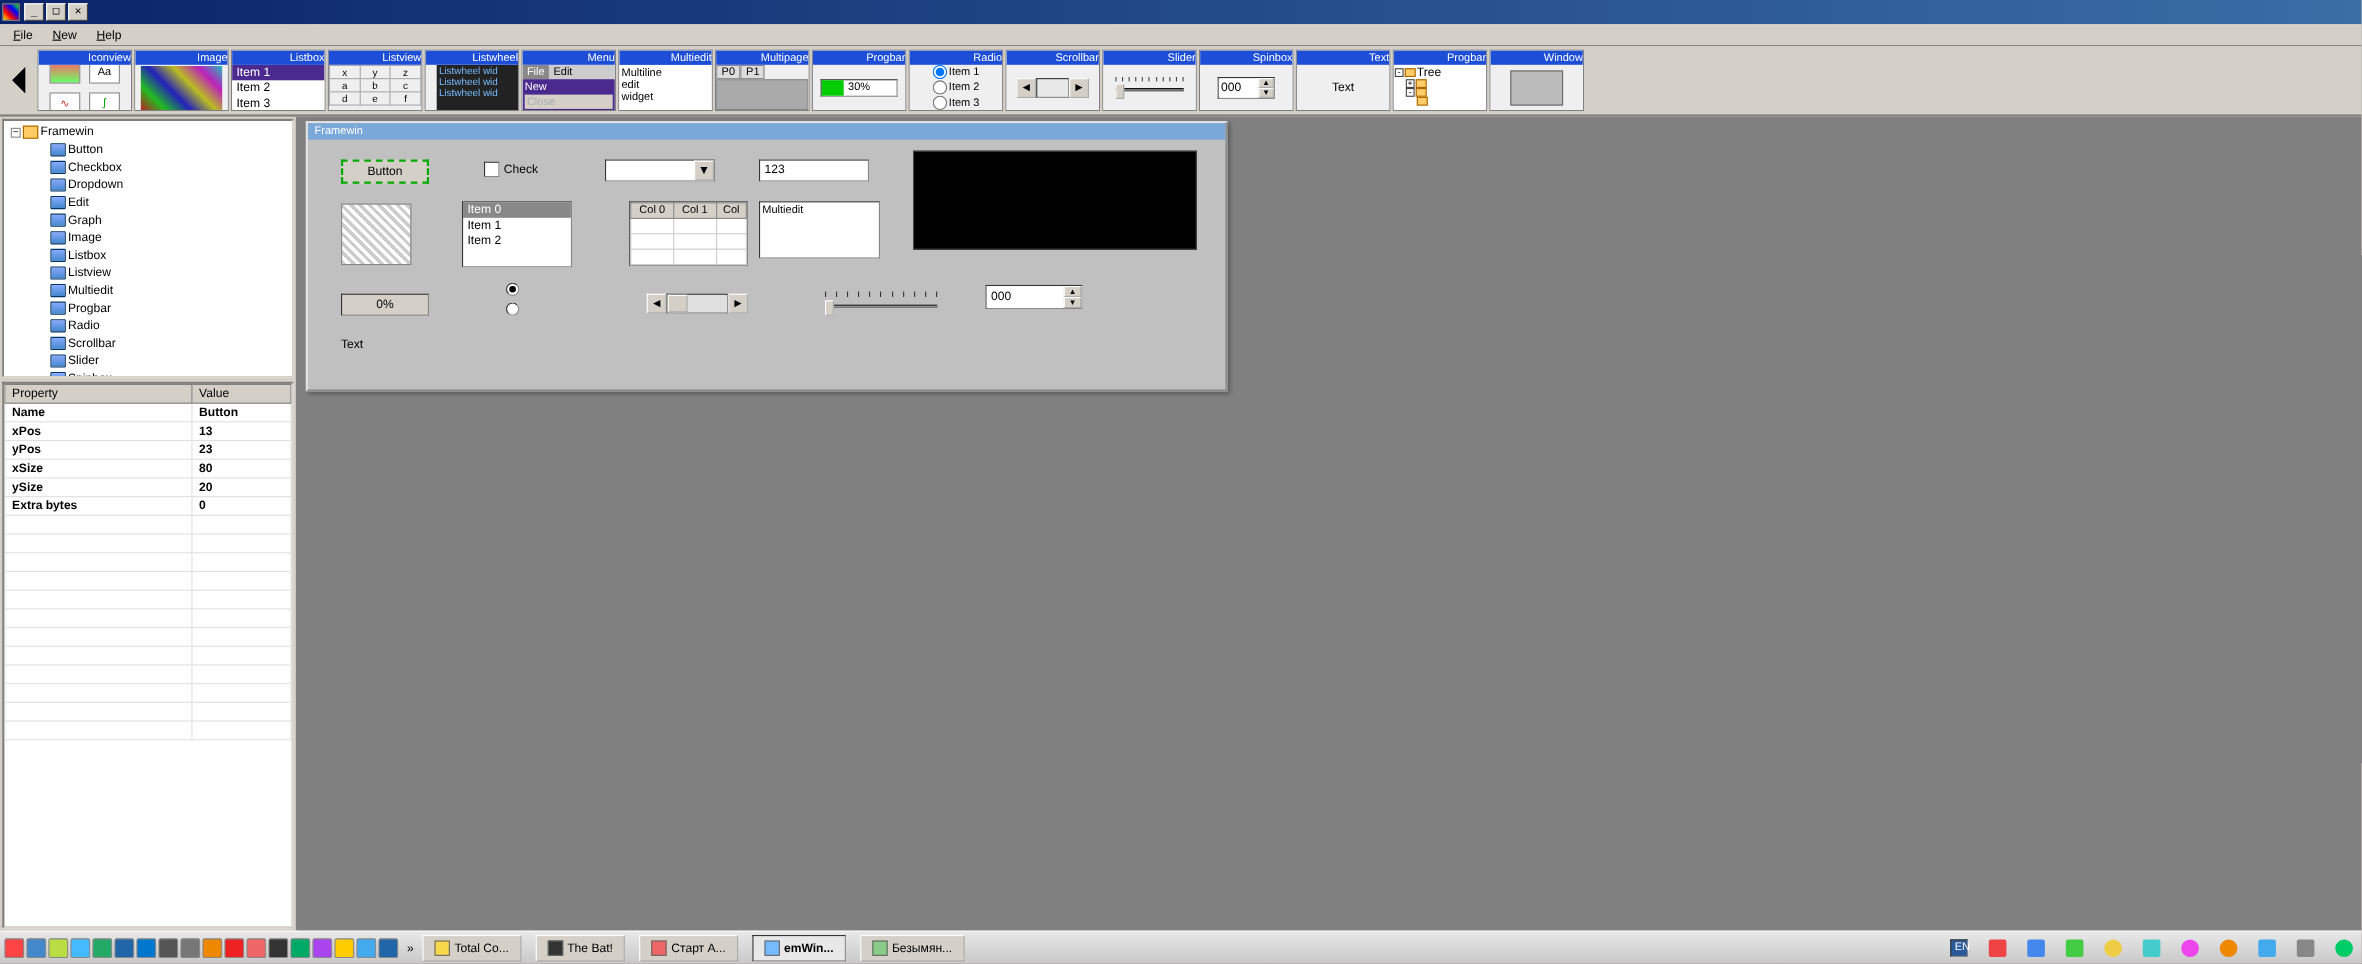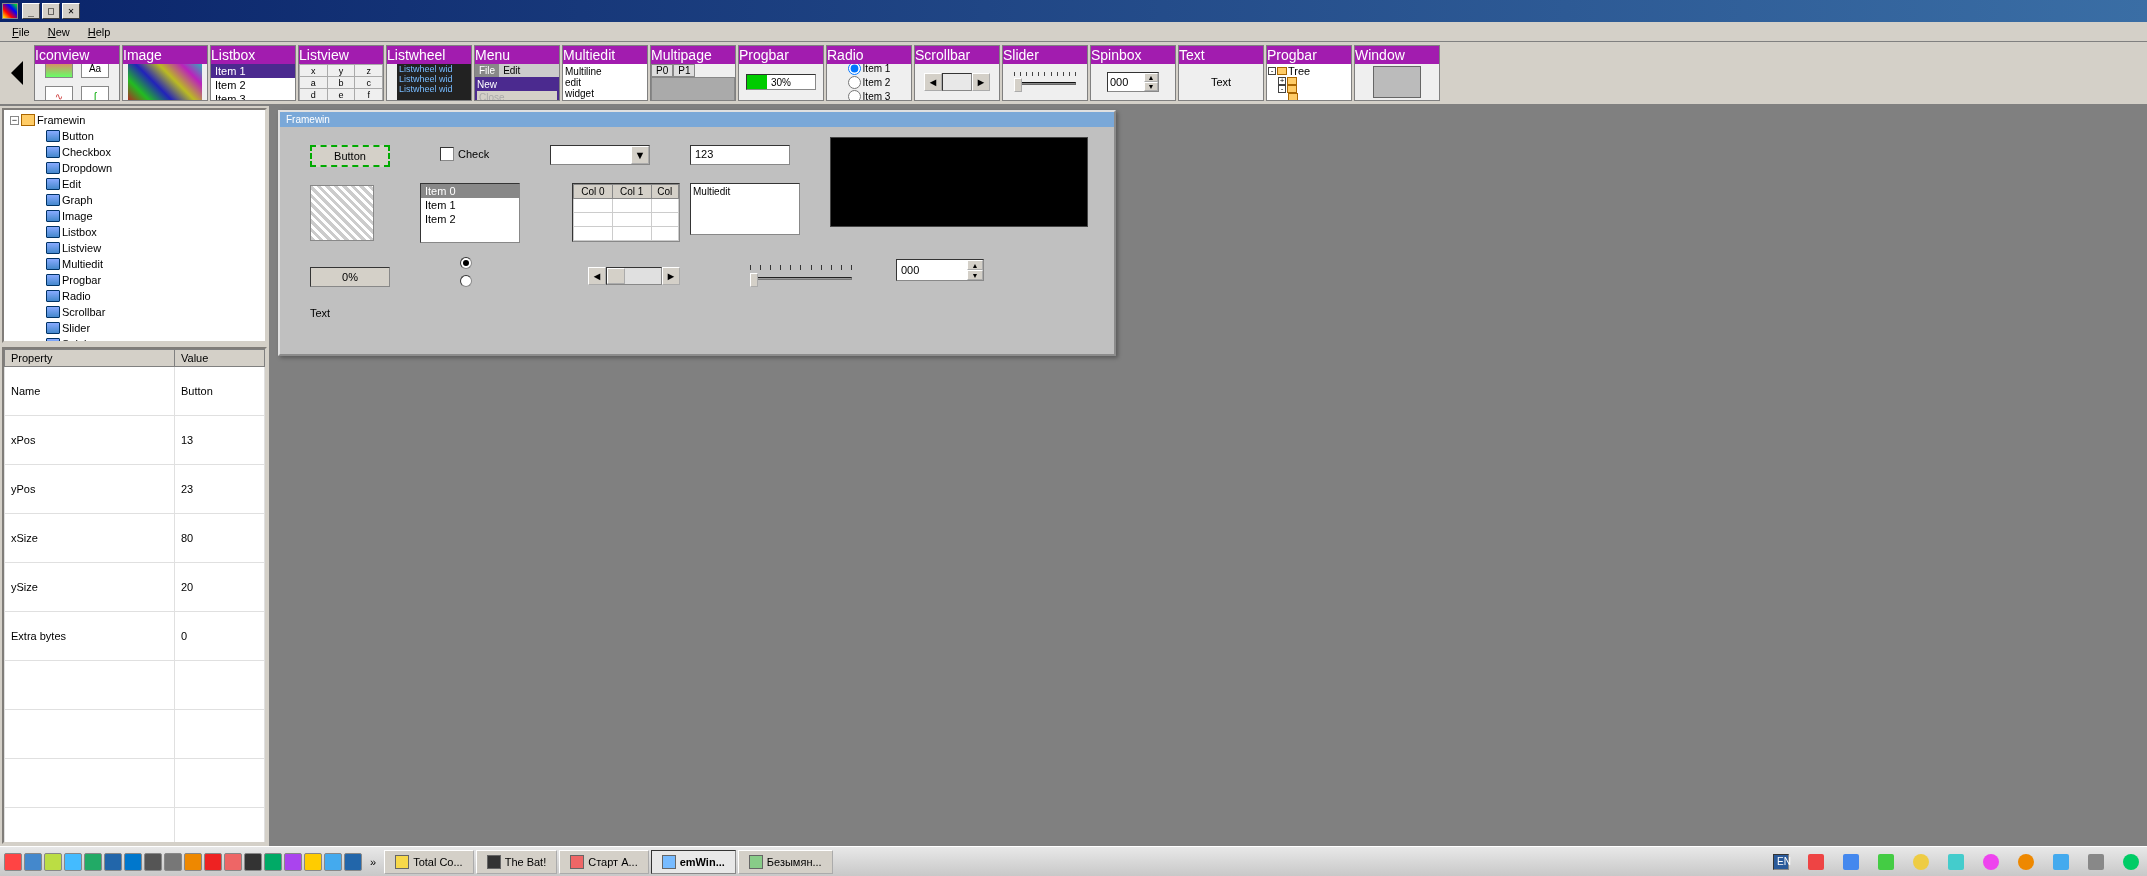--- a/index.html
+++ b/index.html
@@ -15,21 +15,21 @@
 
 .menubar { background: #d4d0c8; height: 20px; display: flex; align-items: center; padding: 0 4px; gap: 2px; border-bottom: 1px solid #808080; }
 .menubar span { padding: 2px 8px; cursor: pointer; }
 .menubar span u { text-decoration: underline; }
 
 
 .palette { background: #d4d0c8; height: 64px; display: flex; align-items: center; padding: 4px; border-bottom: 2px solid #808080; gap: 2px; }
 .nav-arrow { width: 28px; height: 56px; display: flex; align-items: center; justify-content: center; cursor: pointer; }
 .nav-arrow svg { width: 18px; height: 28px; }
 .pal-item { width: 86px; height: 56px; border: 1px solid #808080; background: #fff; display: flex; flex-direction: column; overflow: hidden; }
-.pal-head { background: #a21caf; color: #fff; font-size: 14px; text-align: left; padding: 1px 0; white-space: nowrap; overflow: hidden; }
+.pal-head { background: #1d4ed8; color: #fff; font-size: 10px; text-align: right; padding: 1px 0; white-space: nowrap; overflow: hidden; }
 .pal-body { flex: 1; background: #efefef; display: flex; align-items: center; justify-content: center; font-size: 10px; position: relative; overflow: hidden; }
 
 
 .iv-grid { display: grid; grid-template-columns: 28px 28px; grid-template-rows: 20px 20px; gap: 8px; }
 .iv-cell { border: 1px solid #888; display:flex; align-items:center; justify-content:center; background:#fff; font-size:10px; }
 
 .img-swatch { width: 74px; height: 40px; background: linear-gradient(45deg,#b22,#2b2,#22b,#bb2,#b2b,#2bb); }
 
 .lb { width: 100%; height: 100%; text-align:left; background:#fff; }
 .lb div { padding: 1px 4px; }
@@ -94,21 +94,21 @@
 .leftpanel { width:270px; display:flex; flex-direction:column; border-right:1px solid #808080; }
 .tree-panel { flex:0 0 235px; background:#fff; border:2px inset #d4d0c8; margin:2px; overflow:auto; padding:2px; }
 .tree-row { display:flex; align-items:center; gap:2px; padding:0 0 0 4px; cursor:pointer; height:16px; }
 .tree-row.child { padding-left: 40px; }
 .tree-exp { width:9px; height:9px; border:1px solid #888; display:inline-flex; align-items:center; justify-content:center; font-size:9px; line-height:7px; background:#fff; }
 .tree-icon { width:14px; height:12px; background:#fc6; border:1px solid #a60; }
 .tree-icon.widget { background: linear-gradient(#8af,#48c); border:1px solid #036; border-radius:1px; }
 .prop-panel { flex:1; background:#fff; border:2px inset #d4d0c8; margin:2px; overflow:auto; }
 .prop-panel table { width:100%; border-collapse:collapse; }
 .prop-panel th { background:#d4d0c8; border:1px solid #808080; text-align:left; padding:2px 6px; font-weight:normal; }
-.prop-panel td { border:1px solid #e0e0e0; padding:18px 6px; }
+.prop-panel td { border:1px solid #e0e0e0; padding:2px 6px;font-weight:bold; }
 .prop-panel td:last-child { width:90px; }
 
 .workspace { flex:1; background:#808080; position:relative; overflow:auto; }
 
 
 .framewin { position:absolute; left:8px; top:4px; width:838px; height:246px; background:#c0c0c0; border:2px outset #e0e0e0; box-shadow: 2px 2px 4px rgba(0,0,0,.3); }
 .framewin-title { background:#7aa8d8; color:#fff; font-size:10px; padding:2px 6px; }
 .framewin-body { position:relative; padding:0; height:calc(100% - 16px); }
 
 .w-button { position:absolute; left:30px; top:18px; width:80px; height:22px; background:#d4d0c8; border:2px dashed #0a0; display:flex; align-items:center; justify-content:center; cursor:pointer; }
@@ -631,21 +631,21 @@
   <div class="task-icon" style="background:#e80"></div>
   <div class="task-icon" style="background:#e22"></div>
   <div class="task-icon" style="background:#e66"></div>
   <div class="task-icon" style="background:#333"></div>
   <div class="task-icon" style="background:#0a6"></div>
   <div class="task-icon" style="background:#a4e"></div>
   <div class="task-icon" style="background:#fc0"></div>
   <div class="task-icon" style="background:#4ae"></div>
   <div class="task-icon" style="background:#26a"></div>
   <span style="padding:0 6px">»</span>
-  <div id="task-buttons" style="display:flex; gap:2px;">
+  <div id="task-buttons" style="display:flex; gap:13px;">
       <div class="task-btn">
         <span style="width:14px;height:14px;background:#f7d84a;display:inline-block;border:1px solid #666"></span>
         <span>Total Co...</span>
       </div>
       <div class="task-btn">
         <span style="width:14px;height:14px;background:#333;display:inline-block;border:1px solid #666"></span>
         <span>The Bat!</span>
       </div>
       <div class="task-btn">
         <span style="width:14px;height:14px;background:#e66;display:inline-block;border:1px solid #666"></span>

